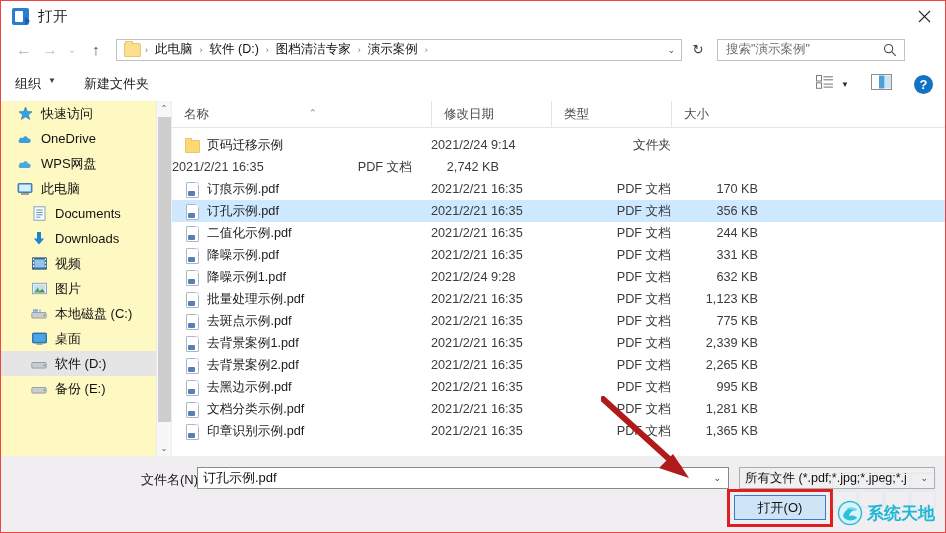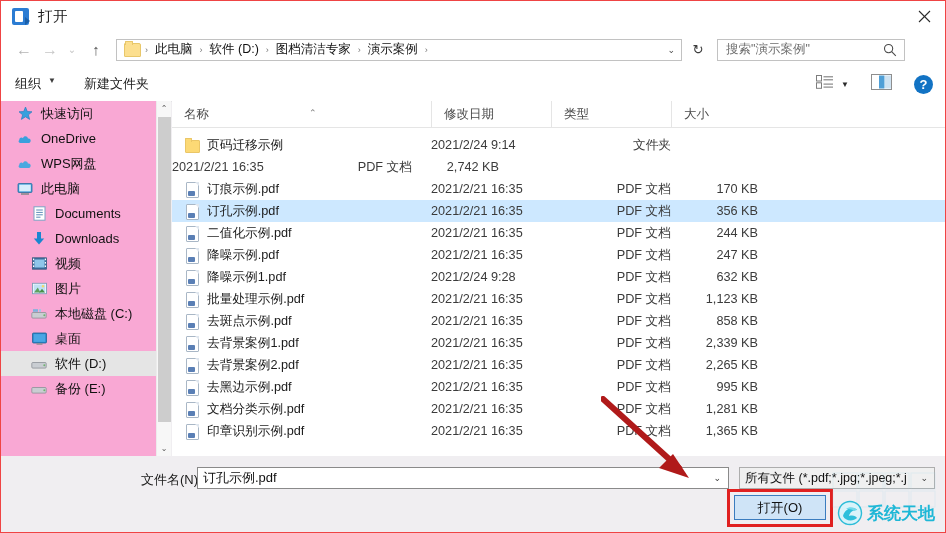--- a/index.html
+++ b/index.html
@@ -225,21 +225,21 @@
     display: flex;
     align-items: center;
     justify-content: center;
   }
 
   
   .sidebar {
     position: absolute;
     left: 0; top: 100px;
     width: 170px; height: 355px;
-    background: #f9a8d4;
+    background: #fef9c3;
     overflow: hidden;
   }
   .side-item {
     height: 25px;
     display: flex;
     align-items: center;
     font-size: 13px;
     color: #111111;
     white-space: nowrap;
     cursor: default;
@@ -803,21 +803,21 @@
 
       <div class="row">
         <div class="cell cell-name">
           <span class="f-ico">
               <span class="ico-pdf"></span>
             </span>
           <span>降噪示例.pdf</span>
         </div>
         <div class="cell cell-date">2021/2/21 16:35</div>
         <div class="cell cell-type">PDF 文档</div>
-        <div class="cell cell-size">247 KB</div>
+        <div class="cell cell-size">331 KB</div>
       </div>
 
       <div class="row">
         <div class="cell cell-name">
           <span class="f-ico">
               <span class="ico-pdf"></span>
             </span>
           <span>降噪示例1.pdf</span>
         </div>
         <div class="cell cell-date">2021/2/24 9:28</div>
@@ -839,21 +839,21 @@
 
       <div class="row">
         <div class="cell cell-name">
           <span class="f-ico">
               <span class="ico-pdf"></span>
             </span>
           <span>去斑点示例.pdf</span>
         </div>
         <div class="cell cell-date">2021/2/21 16:35</div>
         <div class="cell cell-type">PDF 文档</div>
-        <div class="cell cell-size">858 KB</div>
+        <div class="cell cell-size">775 KB</div>
       </div>
 
       <div class="row">
         <div class="cell cell-name">
           <span class="f-ico">
               <span class="ico-pdf"></span>
             </span>
           <span>去背景案例1.pdf</span>
         </div>
         <div class="cell cell-date">2021/2/21 16:35</div>

